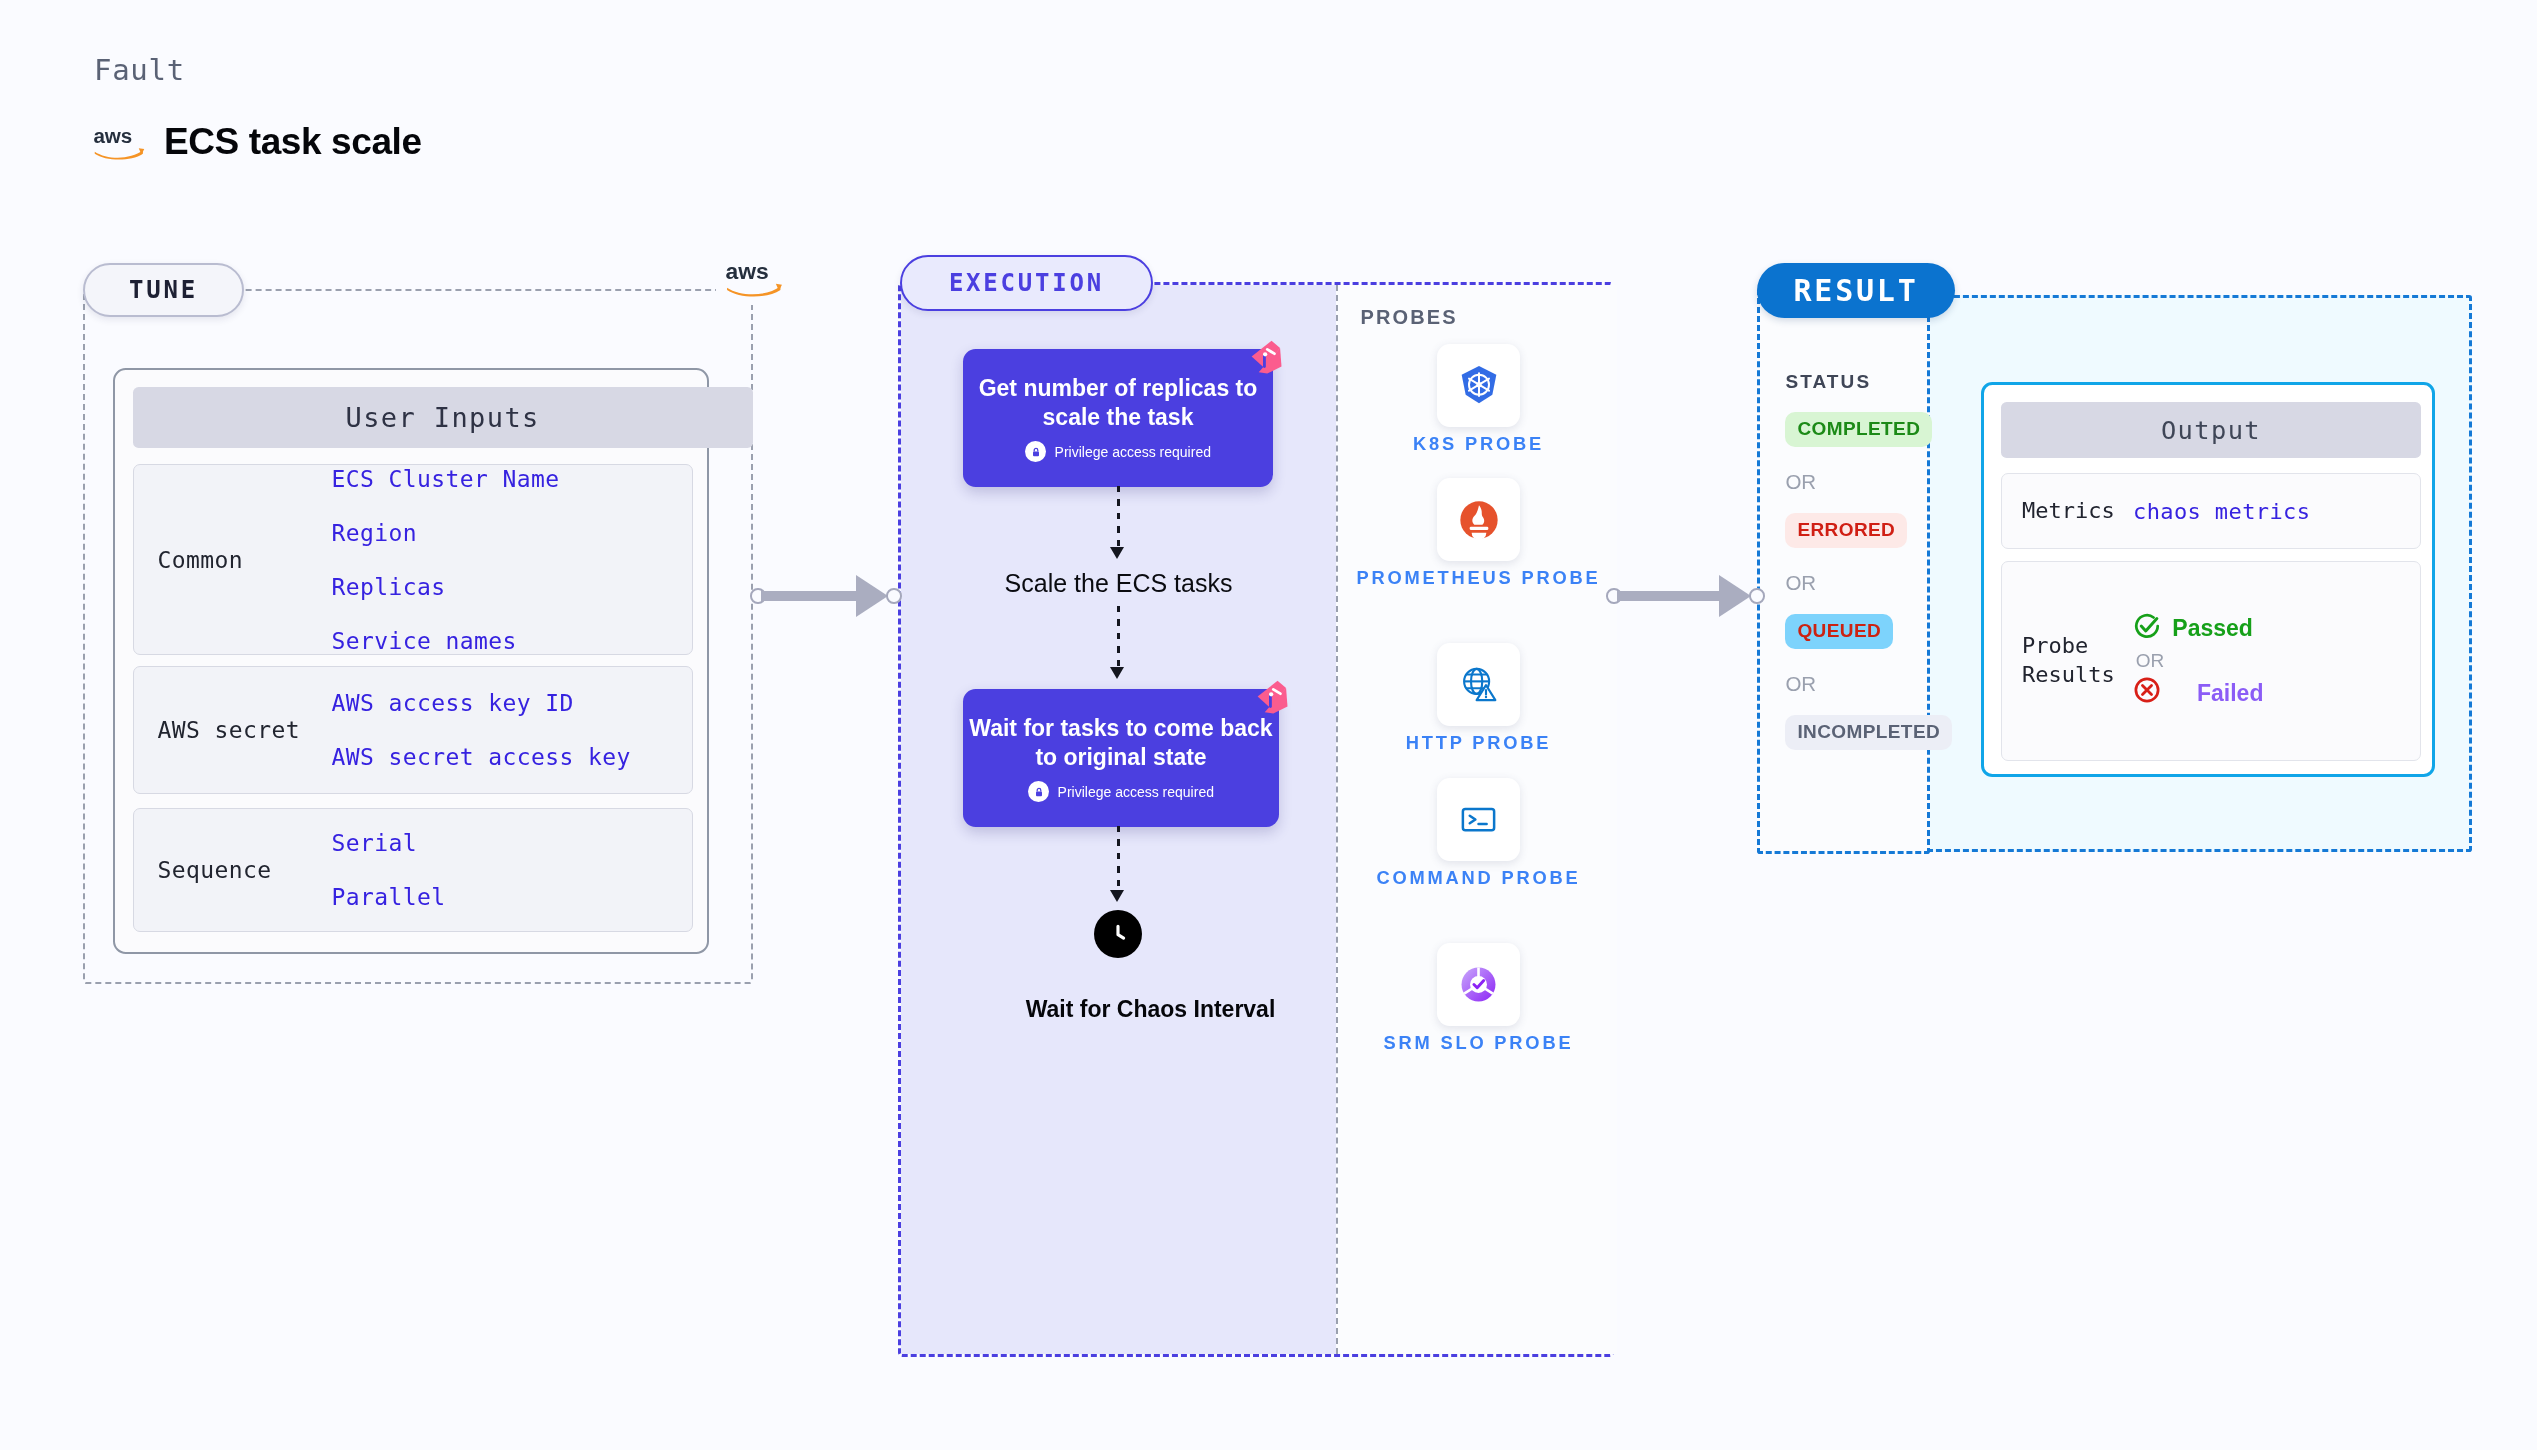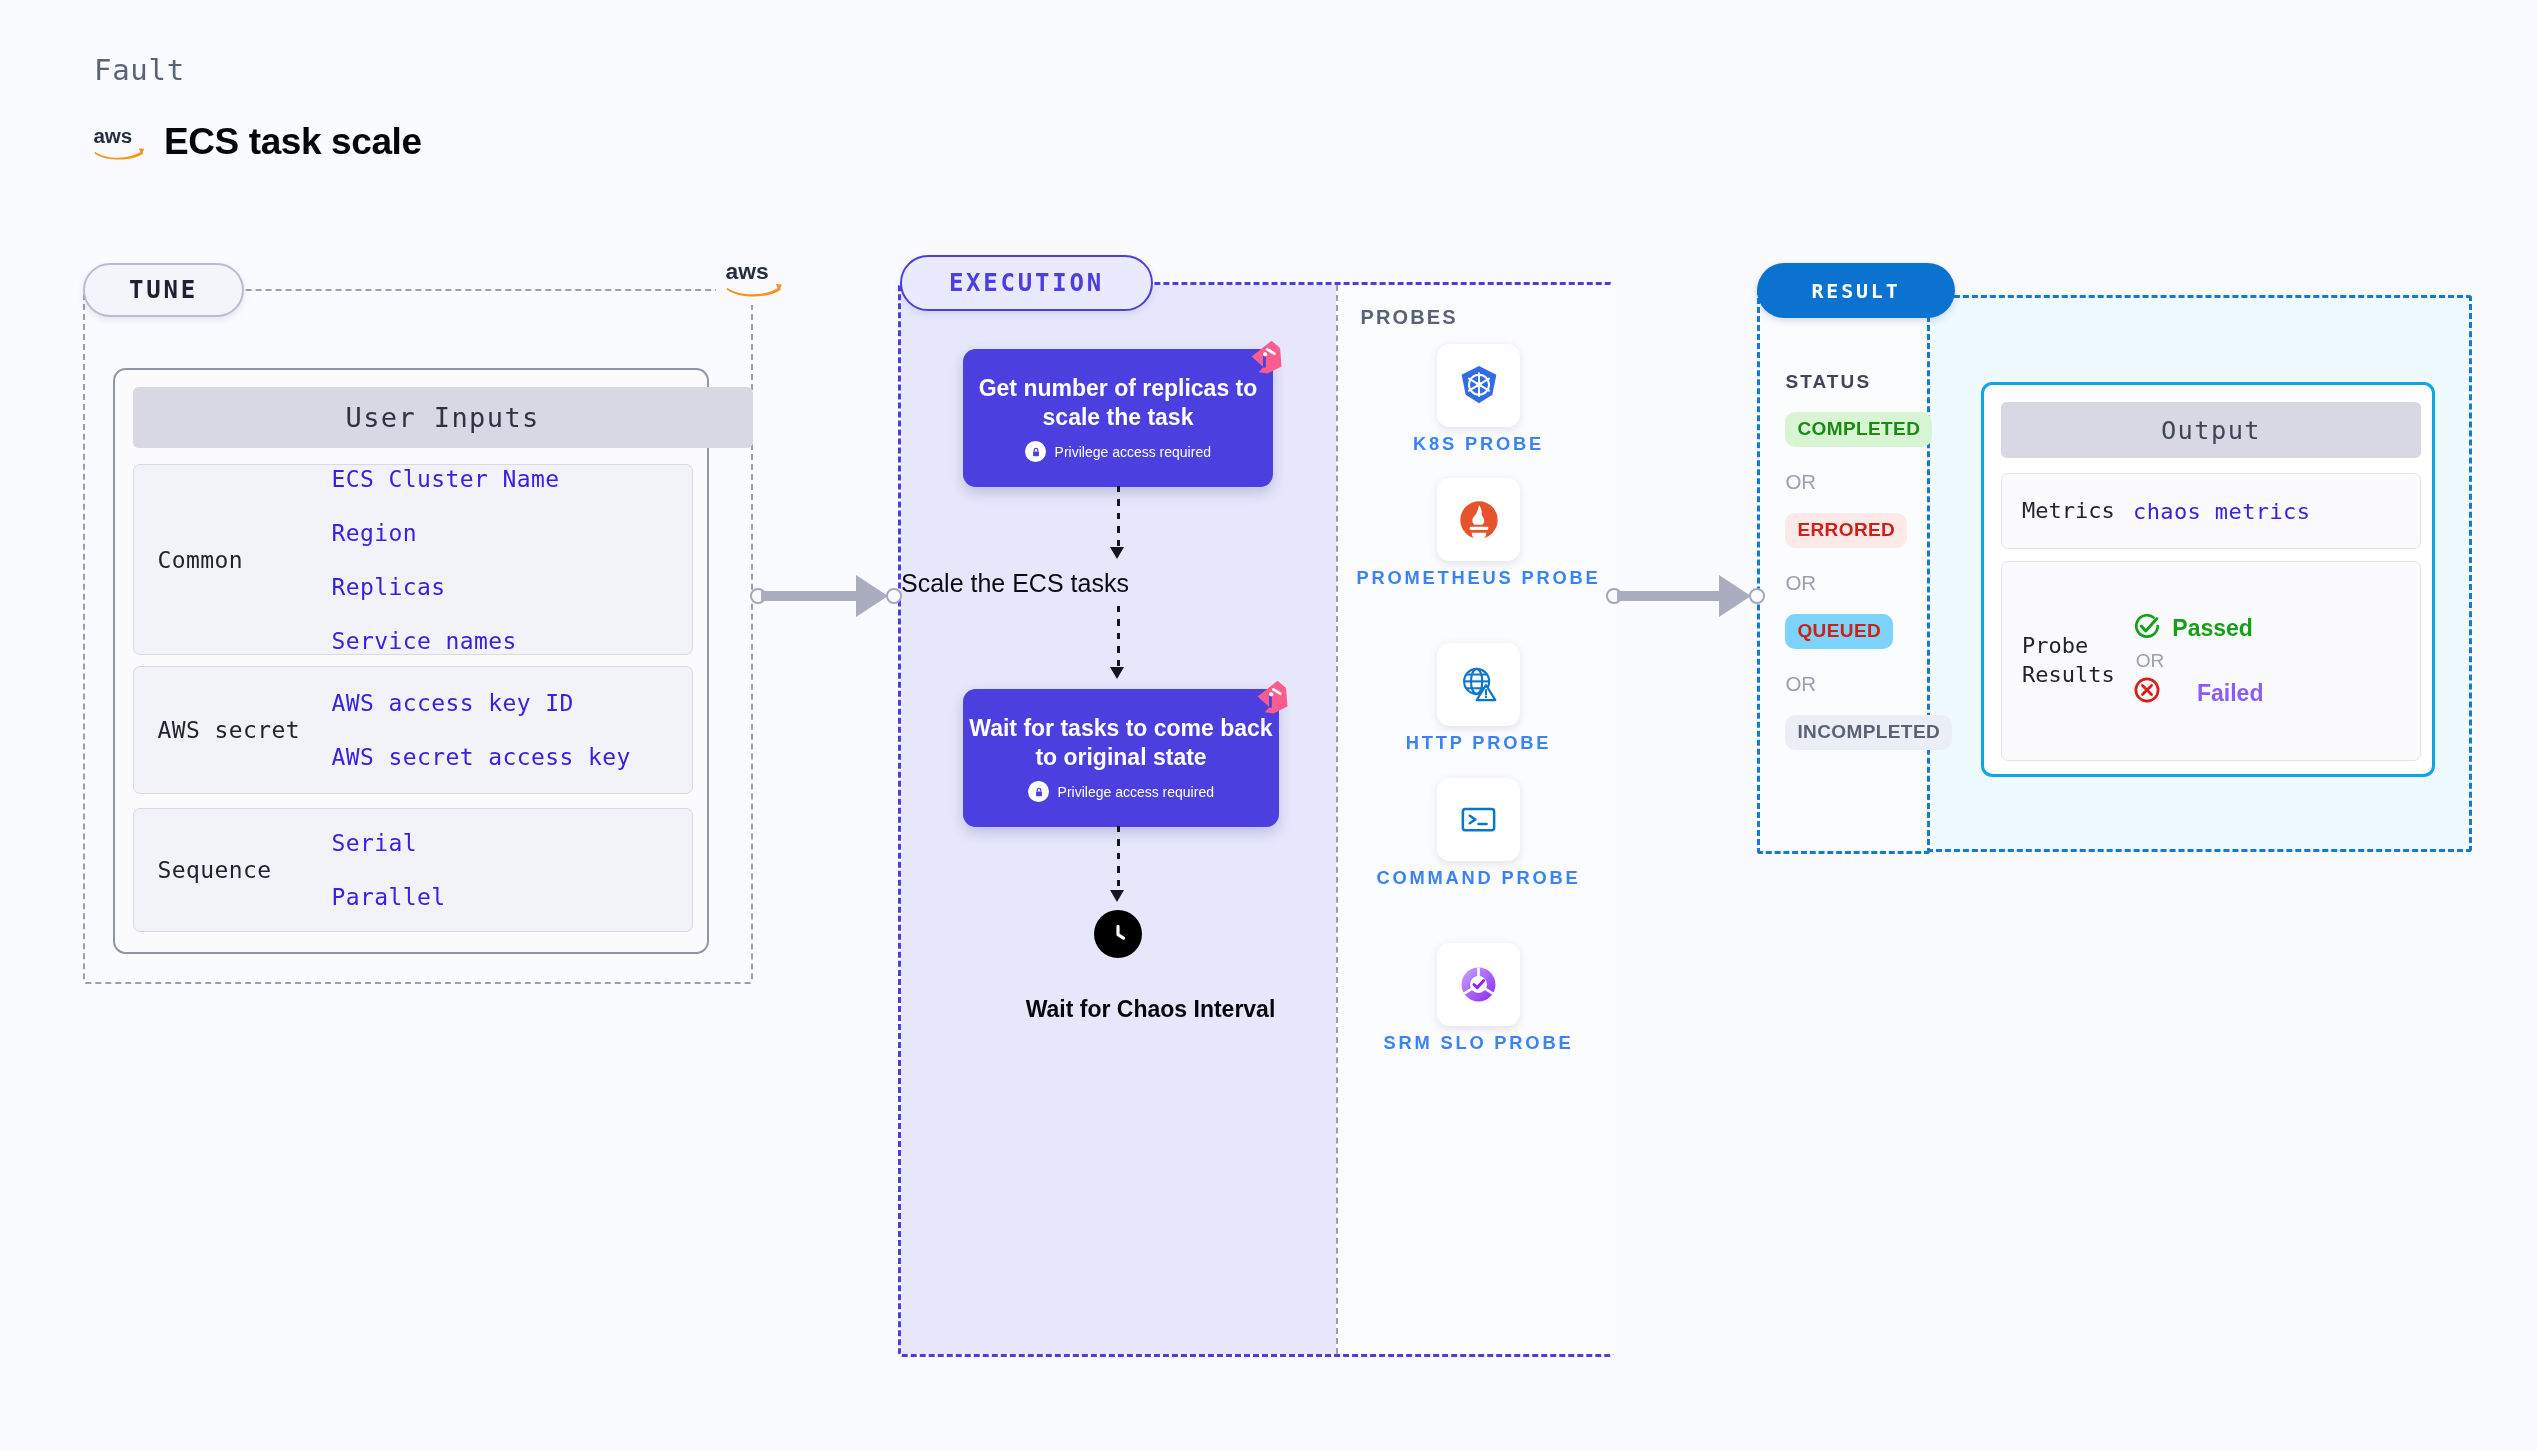--- a/index.html
+++ b/index.html
@@ -36,21 +36,21 @@
     font-size: 24px; box-shadow: 0 2.8px 7px rgba(40,40,90,.10);
   }
   .pill-exec {
     left: 900px; top: 255px; width: 253px; height: 56px;
     background: #e9eafd; border: 2.8px solid #4b3fe0; color: #4b3fe0;
     font-size: 24px; box-shadow: 0 2.8px 7px rgba(40,40,90,.10);
   }
   .pill-result {
     left: 1757px; top: 263px; width: 198px; height: 55px;
     background: #0b73cf; border: none; color: #ffffff;
-    font-size: 20px; box-shadow: 0 2.8px 7px rgba(20,60,110,.18);
+    font-size: 30px; box-shadow: 0 2.8px 7px rgba(20,60,110,.18);
   }
 
   
   .tune-region {
     position: absolute; left: 83px; top: 289px; width: 670px; height: 695px;
     border: 2.1px dashed #9aa0ae; border-radius: 2.8px; background: transparent;
   }
   .tune-card {
     position: absolute; left: 113px; top: 368px; width: 596px; height: 586px;
     border: 2.1px solid #8f97a6; border-radius: 12.7px; background: #fbfbfd;
@@ -136,21 +136,21 @@
   }
   .ecard-title { font-size: 23px; font-weight: bold; line-height: 1.25; text-align: center; padding: 0 4px; }
   .ecard-priv { display: flex; align-items: center; gap: 8.5px; margin-top: 10px; font-size: 14px; font-weight: normal; }
   .lock-badge {
     width: 21px; height: 21px; border-radius: 50%; background: #ffffff;
     display: flex; align-items: center; justify-content: center; flex-shrink: 0;
   }
   .chaos-badge { position: absolute; right: -10px; top: -11.3px; width: 40px; height: 37px; }
   .estep-label {
     position: absolute; font-family: "Liberation Sans", sans-serif;
-    font-size: 25px; color: #0a0b10; width: 435px; left: 0;
+    font-size: 25px; color: #0a0b10; text-align: center; width: 435px; left: 0;
   }
   .dotline {
     position: absolute; width: 2.8px; background:
       repeating-linear-gradient(to bottom, #14161f 0 6.4px, transparent 6.4px 13.4px);
   }
   .dotarrow {
     position: absolute; width: 0; height: 0; margin-left: -7.8px;
     border-left: 7.8px solid transparent; border-right: 7.8px solid transparent;
     border-top: 12.7px solid #14161f;
   }

